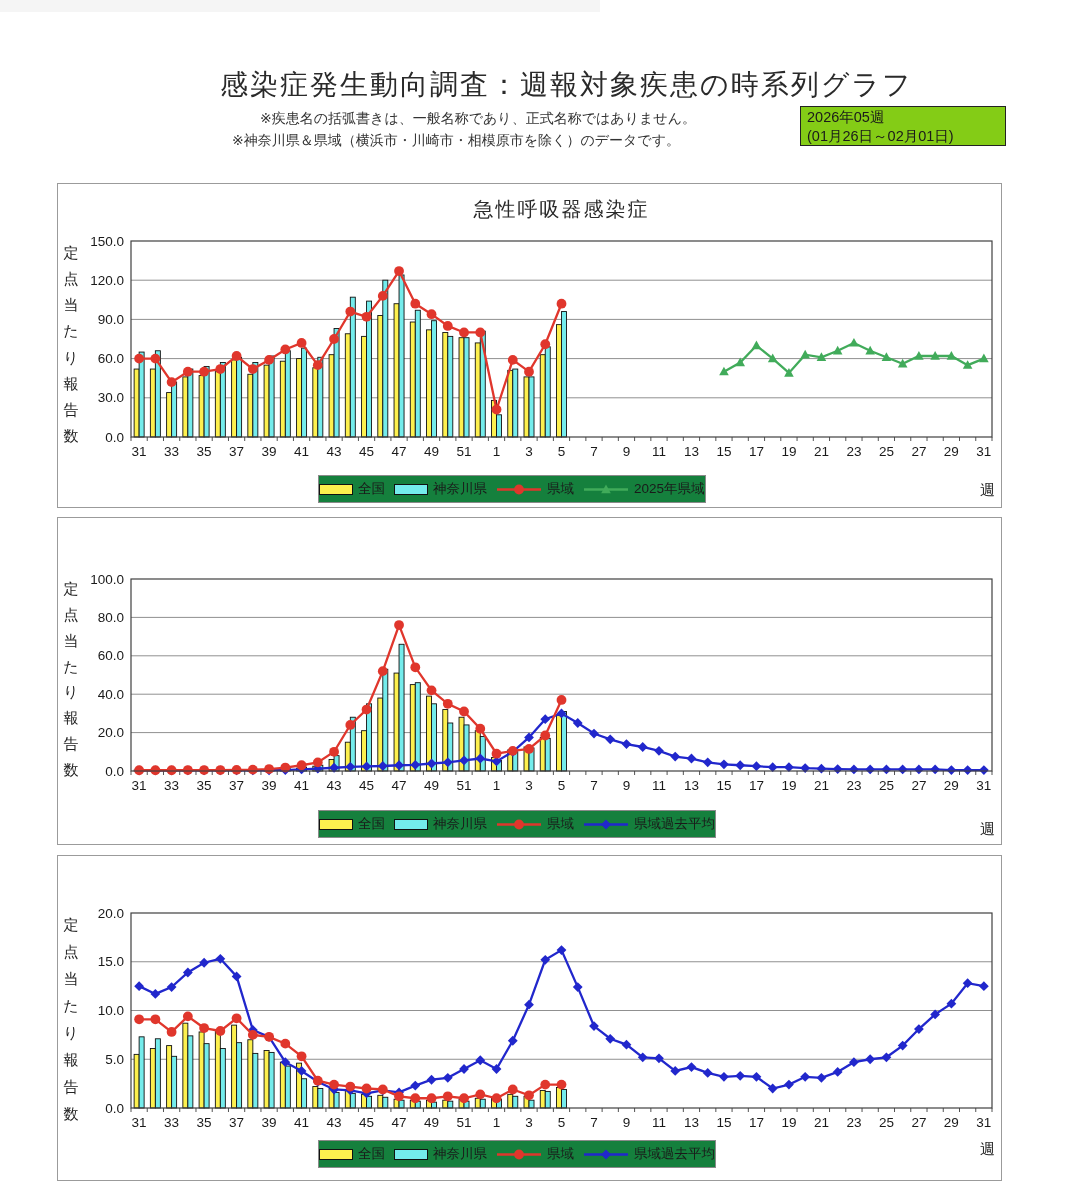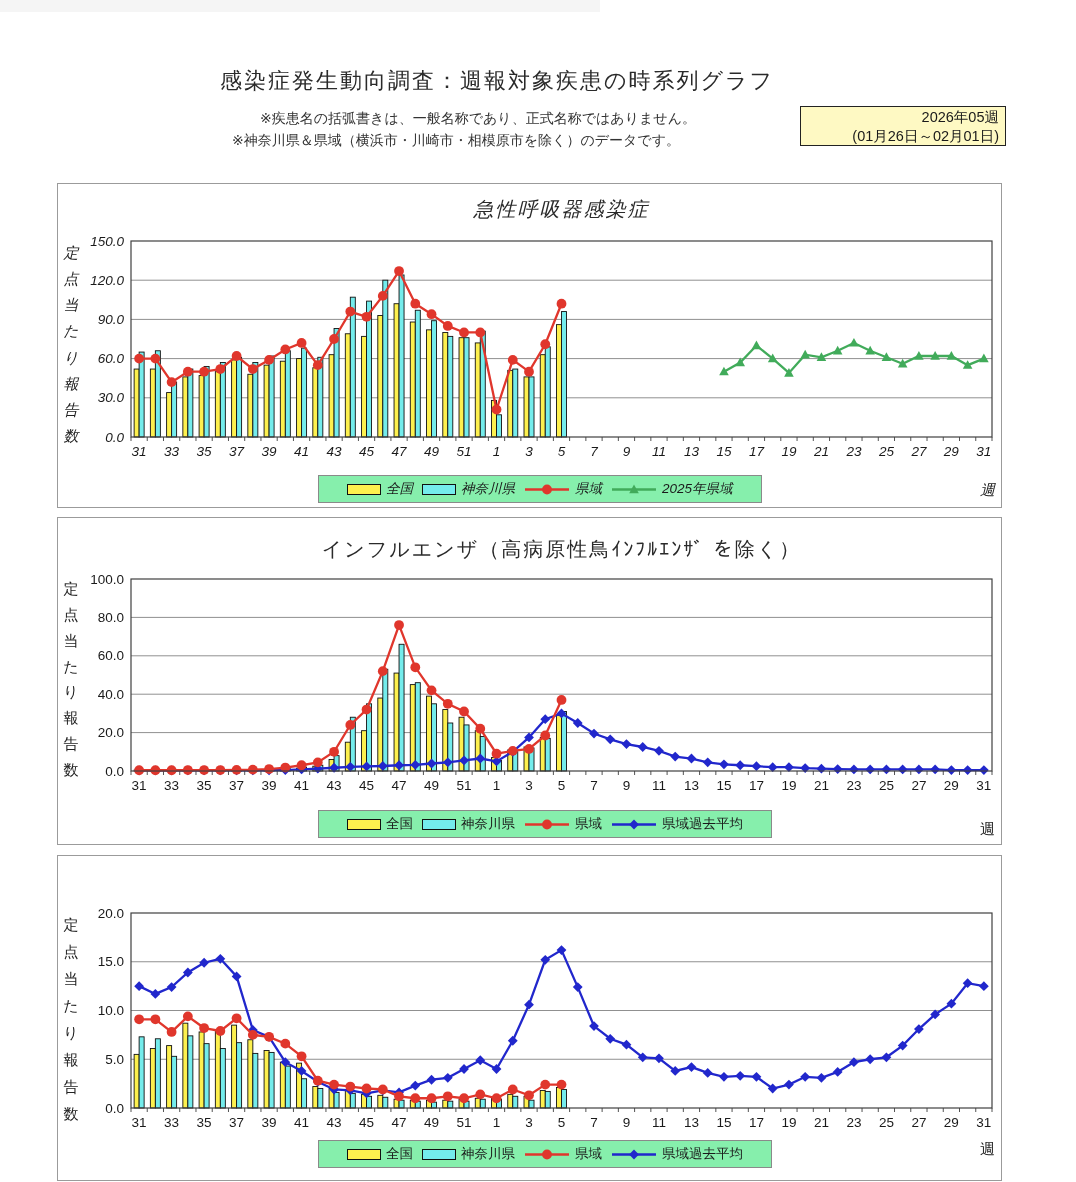--- a/index.html
+++ b/index.html
@@ -4,66 +4,66 @@
 <style>
   html,body{margin:0;padding:0;}
   body{
     width:1076px;height:1182px;position:relative;background:#ffffff;
     font-family:"Liberation Sans","DejaVu Sans",sans-serif;color:#1a1a1a;
     overflow:hidden;
   }
   .edge-strip{position:absolute;left:0;top:0;width:600px;height:12px;background:#f5f5f5;}
   .report-title{
     position:absolute;left:220px;top:66px;width:640px;
-    font-size:22px;letter-spacing:2px;color:#2a2a2a;white-space:nowrap;
+    font-size:28px;letter-spacing:2px;color:#2a2a2a;white-space:nowrap;
   }
   .note{position:absolute;left:232px;font-size:14px;color:#333;white-space:nowrap;}
   .note1{top:110px;margin-left:28px;}
   .note2{top:132px;}
   .week-box{
     position:absolute;left:800px;top:106px;width:206px;height:40px;
     border:1.6px solid #222;box-sizing:border-box;padding:1px 6px;
-    font-size:14.5px;line-height:18.5px;background:#fef9c3;white-space:nowrap;text-align:right;
+    font-size:14.5px;line-height:18.5px;background:#84cc16;white-space:nowrap;
   }
   .panel{
     position:absolute;left:57px;width:945px;border:1.4px solid #9b9b9b;
     box-sizing:border-box;background:#fff;
   }
   .ptitle{
     position:absolute;left:73px;width:861px;text-align:center;
     font-size:20px;letter-spacing:2px;color:#2a2a2a;white-space:nowrap;
   }
   .ylab{
     position:absolute;left:3px;width:20px;display:flex;flex-direction:column;
     justify-content:space-between;text-align:center;font-size:15px;color:#222;
   }
   .plot-svg{position:absolute;left:0;top:0;}
   .legend{
     position:absolute;left:260px;display:flex;align-items:center;gap:9px;
-    border:1.4px solid #8a8a8a;background:#86efac;padding:4px 28px;
+    border:1.4px solid #8a8a8a;background:#15803d;padding:4px 0;
     font-size:13.5px;white-space:nowrap;
   }
   .legend .item{display:flex;align-items:center;gap:5px;}
   .swb{display:inline-block;width:34px;height:11px;border:1.2px solid #111;box-sizing:border-box;}
   .wunit{position:absolute;left:922px;font-size:15px;color:#222;}
 </style>
 </head>
 <body>
 
 <div class="edge-strip"></div>
 
 <div class="report-title">感染症発生動向調査：週報対象疾患の時系列グラフ</div>
 <div class="note note1">※疾患名の括弧書きは、一般名称であり、正式名称ではありません。</div>
 <div class="note note2">※神奈川県＆県域（横浜市・川崎市・相模原市を除く）のデータです。</div>
 <div class="week-box">
   <div>2026年05週</div>
   <div>(01月26日～02月01日)</div>
 </div>
 
-<div class="panel" style="top:183px;height:325px;font-style:italic;">
+<div class="panel" style="top:183px;height:325px;">
   <div class="ptitle" style="top:12px;">急性呼吸器感染症</div>
   <div class="ylab" style="top:60px;height:202px;">
       <span>定</span>
       <span>点</span>
       <span>当</span>
       <span>た</span>
       <span>り</span>
       <span>報</span>
       <span>告</span>
       <span>数</span>
@@ -284,21 +284,20 @@
           <line x1="1" y1="6.5" x2="45" y2="6.5" stroke="#41ab5a" stroke-width="2.3"></line>
           <path d="M23 1.5L27.8 10.2L18.2 10.2Z" fill="#41ab5a"></path>
         </svg>
         <span>2025年県域</span>
       </span>
     </div>
   <div class="wunit" style="top:297px;">週</div>
 </div>
 
 <div class="panel" style="top:517px;height:328px;">
-  <div class="ptitle" style="top:18px;">インフルエンザ（高病原性鳥ｲﾝﾌﾙｴﾝｻﾞ を除く）</div>
   <div class="ylab" style="top:62px;height:200px;">
       <span>定</span>
       <span>点</span>
       <span>当</span>
       <span>た</span>
       <span>り</span>
       <span>報</span>
       <span>告</span>
       <span>数</span>
     </div>

